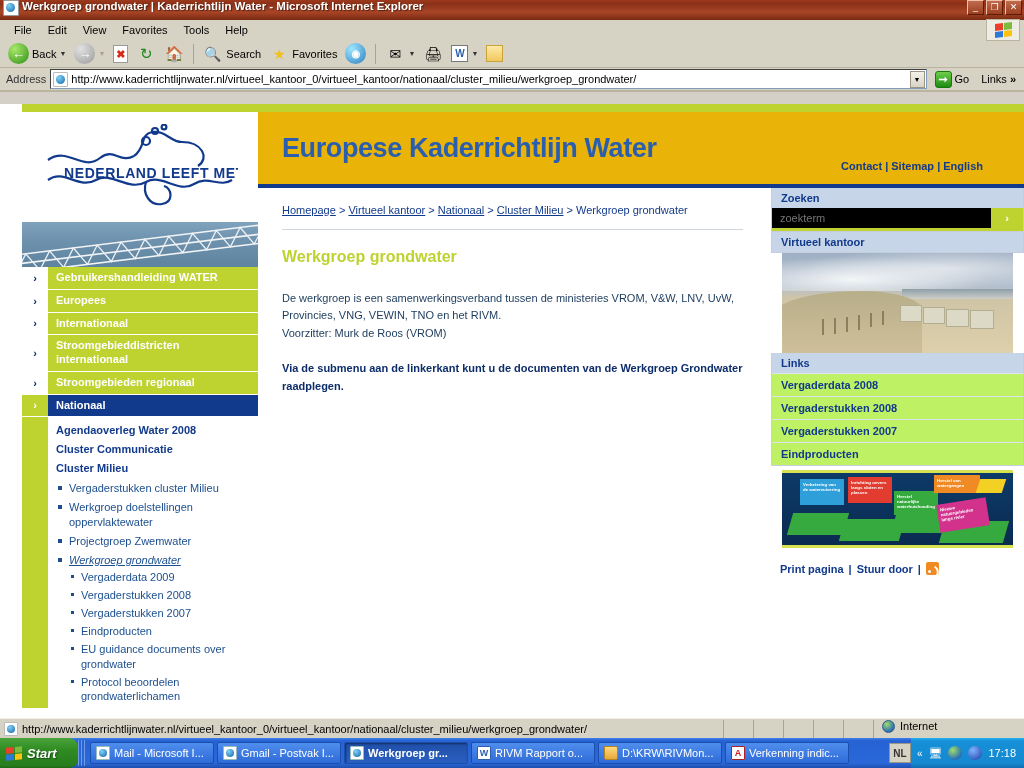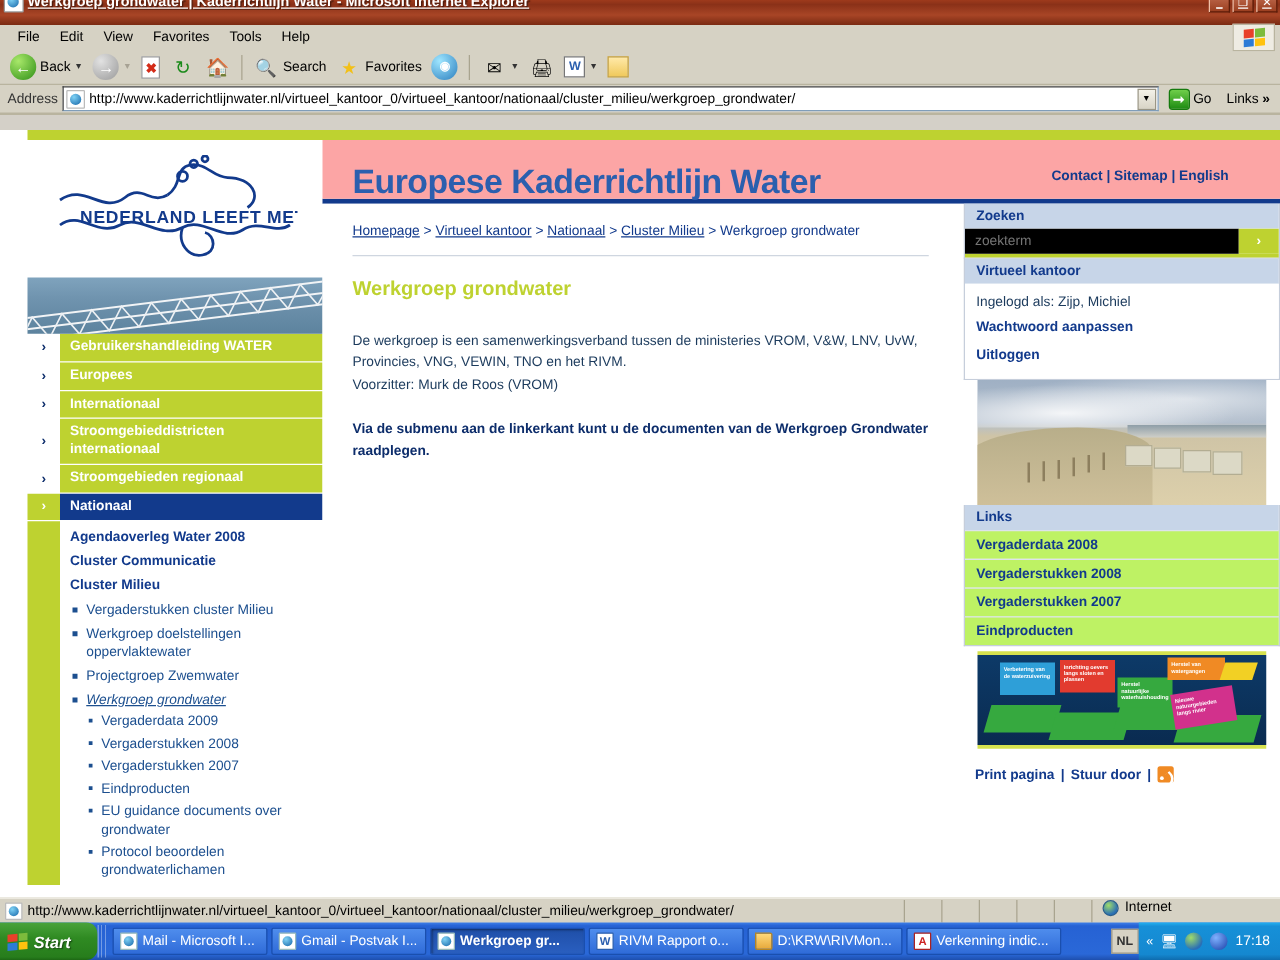--- a/index.html
+++ b/index.html
@@ -12,24 +12,23 @@
     background: #d4d0c8;
   }
 
   
   #ie-window { width: 1024px; height: 768px; position: relative; }
 
   
   .titlebar {
     height: 20px;
     background: linear-gradient(to bottom, #9e3a1c 0%, #8a3118 18%, #a84526 60%, #7a2a12 100%);
-    display: flex; align-items: center;
+    display: flex; align-items: flex-start;
     padding: 0 2px 16px 3px;
     color: #fff;
-    text-decoration: underline;
   }
   .title-icon {
     width: 16px; height: 16px; margin-right: 3px;
     background: #fff;
     border: 1px solid #999;
     position: relative; flex: none;
     border-radius: 1px;
   }
   .title-icon::before {
     content: ""; position: absolute; left: 2px; top: 2px;
@@ -209,21 +208,21 @@
   .sub-ul li.cur > span.lbl {
     font-style:italic; text-decoration:underline;
   }
   .sub-ul ul { list-style:none; margin:3px 0 0 0; padding:0; }
   .sub-ul ul li { padding-left:12px; margin-bottom:3px; }
   .sub-ul ul li::before { left:2px; top:5px; width:3px; height:3px; }
 
   
   #rightzone { position:absolute; left:258px; top:8px; width:766px; height:606px; }
   .site-header {
-    height:47px; background:#fca5a5; display:flex; align-items:flex-end;
+    height:72px; background:#eab308; display:flex; align-items:center;
     padding: 0 2px 0 24px; position:relative;
   }
   .site-title {
     color:#2b5fae; font-size:27px; font-weight:bold;
     letter-spacing:-0.4px; line-height:1;
   }
   .hdr-links {
     position:absolute; right:41px; bottom:12px;
     color:#123a8c; font-weight:bold; font-size:11px;
   }
@@ -660,25 +659,20 @@
               <div class="box-head">Zoeken</div>
               <div class="search-row">
                 <input class="search-inp" type="text" placeholder="zoekterm" style="">
                 <button class="search-go">›</button>
               </div>
               <div class="search-under"></div>
             </div>
 
             <div class="box">
               <div class="box-head">Virtueel kantoor</div>
-              <div class="vk-body">
-                <div class="vk-line">Ingelogd als: Zijp, Michiel</div>
-                <div class="vk-link">Wachtwoord aanpassen</div>
-                <div class="vk-link">Uitloggen</div>
-              </div>
             </div>
 
             <div class="beach">
               <div class="sky-cloud"></div>
               <div class="sea"></div>
               <div class="dune"></div>
               <div class="hut" style="left:118px;top:52px;width:22px;height:17px;"></div>
               <div class="hut" style="left:141px;top:54px;width:22px;height:17px;"></div>
               <div class="hut" style="left:164px;top:56px;width:23px;height:18px;"></div>
               <div class="hut" style="left:188px;top:57px;width:24px;height:19px;"></div>

